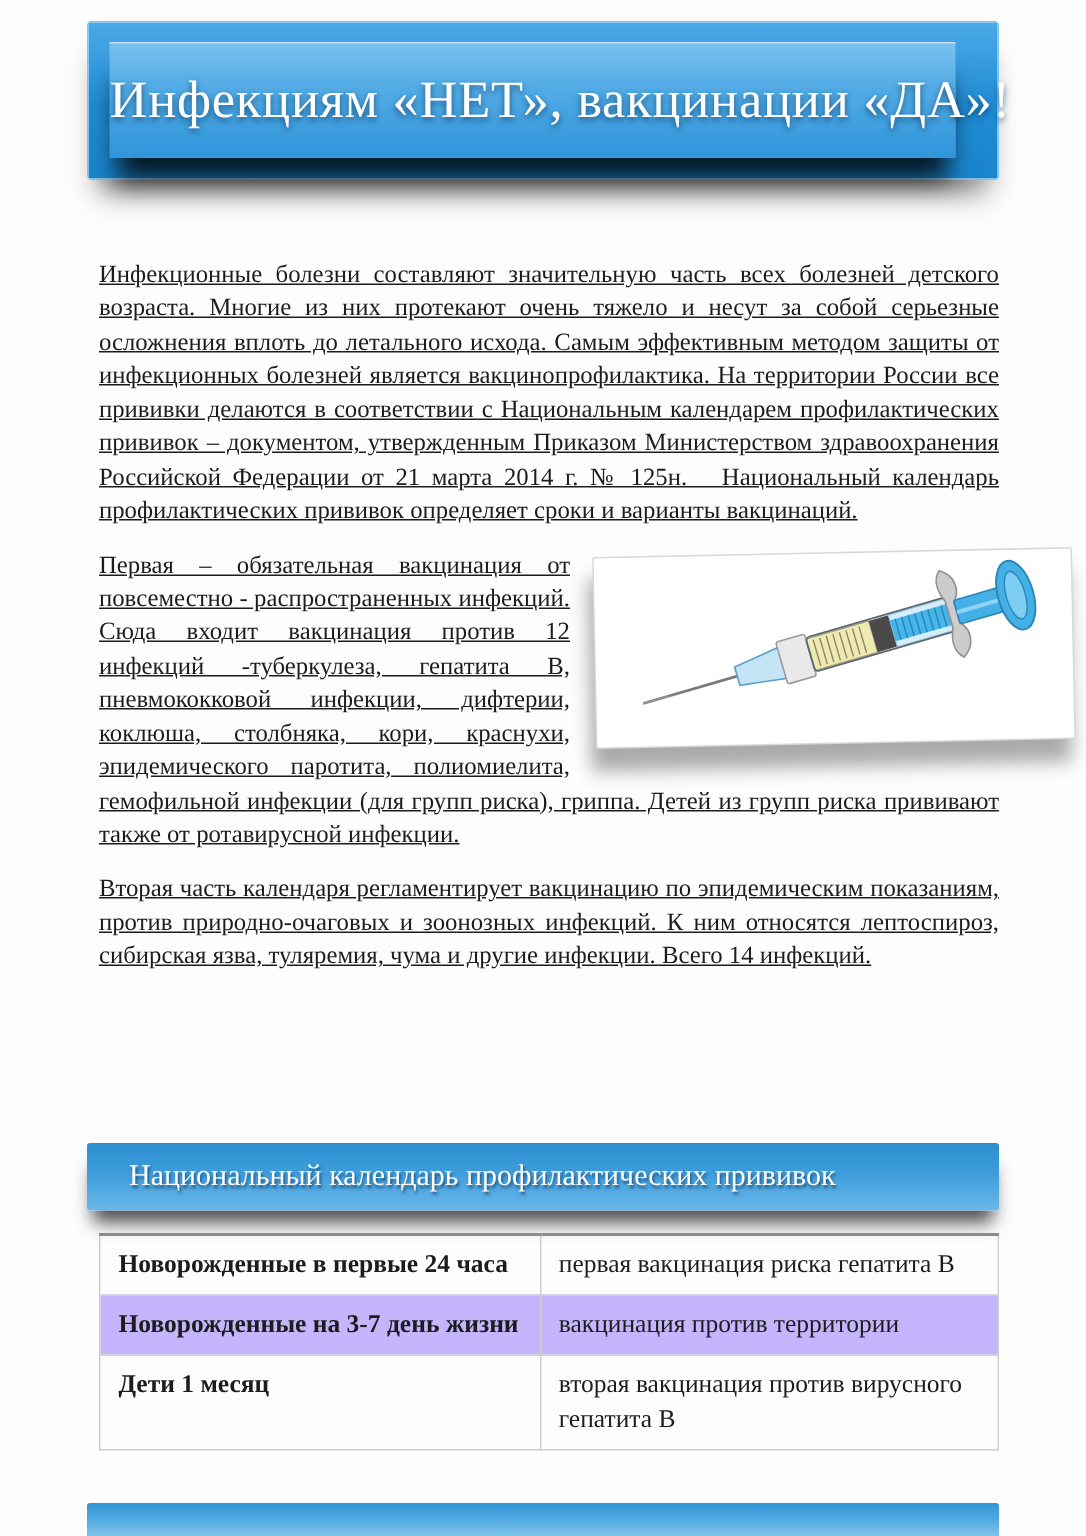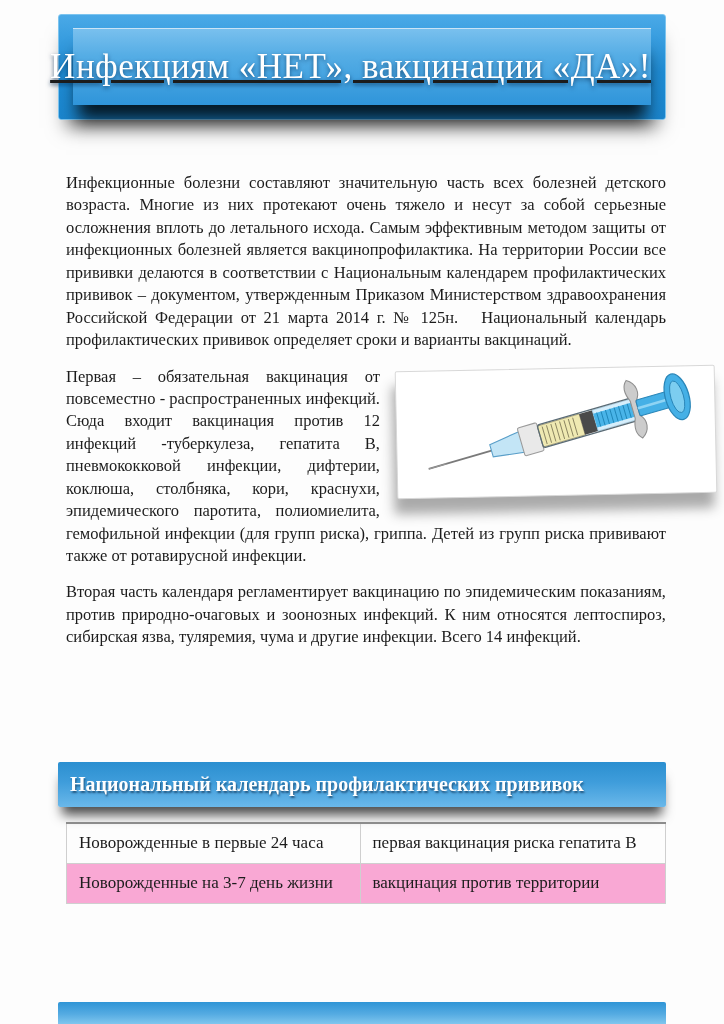--- a/index.html
+++ b/index.html
@@ -12,36 +12,36 @@
   .page{position:absolute;inset:0;}
 
   
   .header-banner{
     position:absolute;left:58px;right:58px;top:14px;height:104px;
     background:linear-gradient(180deg,#4aa9e7 0%,#1f8cd4 55%,#1a85cd 100%);
     border:1px solid #7cc4ef;border-radius:3px;
     box-shadow:0 16px 18px -8px rgba(0,0,0,.5);
   }
   .header-inner{
-    position:absolute;left:14px;right:14px;top:13px;height:76px;
+    position:absolute;left:14px;right:28px;top:13px;height:76px;
     background:linear-gradient(180deg,#79c0ee 0%,#55ade5 35%,#2f95da 100%);
     border-top:1px solid rgba(255,255,255,.75);
     box-shadow:0 20px 16px -5px rgba(0,0,0,.82);
-    display:flex;align-items:center;justify-content:flex-end;text-decoration:underline;
+    display:flex;align-items:center;justify-content:flex-start;
   }
   .header-title{
     color:#ffffff;font-size:35px;font-weight:400;letter-spacing:.5px;
     text-shadow:0 2px 4px rgba(0,40,80,.65);
     white-space:nowrap;
   }
 
   
   .content{
     position:absolute;left:66px;right:58px;top:172px;
-    font-size:16.5px;line-height:1.36;text-align:justify;
+    font-size:16.5px;line-height:1.36;text-align:justify;text-decoration:underline;
   }
   .content p{margin:0 0 14px 0;}
 
   
   .image-card{
     float:right;width:318px;height:126px;
     margin:2px -50px 12px 16px;
     background:#ffffff;border:1px solid #d8d8d8;border-radius:2px;
     box-shadow:-3px 15px 12px rgba(55,55,55,.42);
     transform:rotate(-1.2deg);
@@ -51,38 +51,38 @@
 
   
   .section-banner{
     position:absolute;left:58px;right:58px;top:762px;height:45px;
     background:linear-gradient(180deg,#2b8fd0 0%,#3f9ddb 45%,#6ab8ea 100%);
     border-radius:2px;
     box-shadow:0 12px 12px -4px rgba(0,0,0,.7);
     display:flex;align-items:center;
   }
   .section-banner-title{
-    padding-left:12px;color:#ffffff;font-size:20px;font-weight:700;
+    padding-left:28px;color:#ffffff;font-size:20px;font-weight:400;
     text-shadow:1px 2px 2px rgba(0,30,60,.6);
   }
 
   
   .vax-table{
     position:absolute;left:66px;right:58px;top:822px;
     border-collapse:collapse;width:600px;
     font-size:17px;
   }
   .vax-table td{
     border-left:1px solid #cfcfcf;border-right:1px solid #cfcfcf;
     border-bottom:1px solid #cfcfcf;
     padding:8px 12px;vertical-align:top;text-align:left;line-height:1.35;
   }
   .vax-table tr:first-child td{border-top:2px solid #8c8c8c;}
-  .vax-table td.age{font-weight:400;width:49%;}
-  .vax-table tr.alt{background:#f9a8d4;}
+  .vax-table td.age{font-weight:700;width:49%;}
+  .vax-table tr.alt{background:#c4b5fd;}
 
   
   .bottom-strip{
     position:absolute;left:58px;right:58px;top:1002px;height:22px;
     background:linear-gradient(180deg,#2f95d6 0%,#55abe2 55%,#7fc6ee 100%);
     border-radius:2px 2px 0 0;
   }
 </style>
 </head>
 <body>
@@ -160,18 +160,22 @@
   <table class="vax-table">
     <tbody>
       <tr>
         <td class="age">Новорожденные в первые 24 часа</td>
         <td>первая вакцинация риска гепатита В</td>
       </tr>
       <tr class="alt">
         <td class="age">Новорожденные на 3-7 день жизни</td>
         <td>вакцинация против территории</td>
       </tr>
+      <tr>
+        <td class="age">Дети 1 месяц</td>
+        <td>вторая вакцинация против вирусного гепатита В</td>
+      </tr>
     </tbody>
   </table>
 
   <div class="bottom-strip"></div>
 
 </div>
 
 </body></html>

